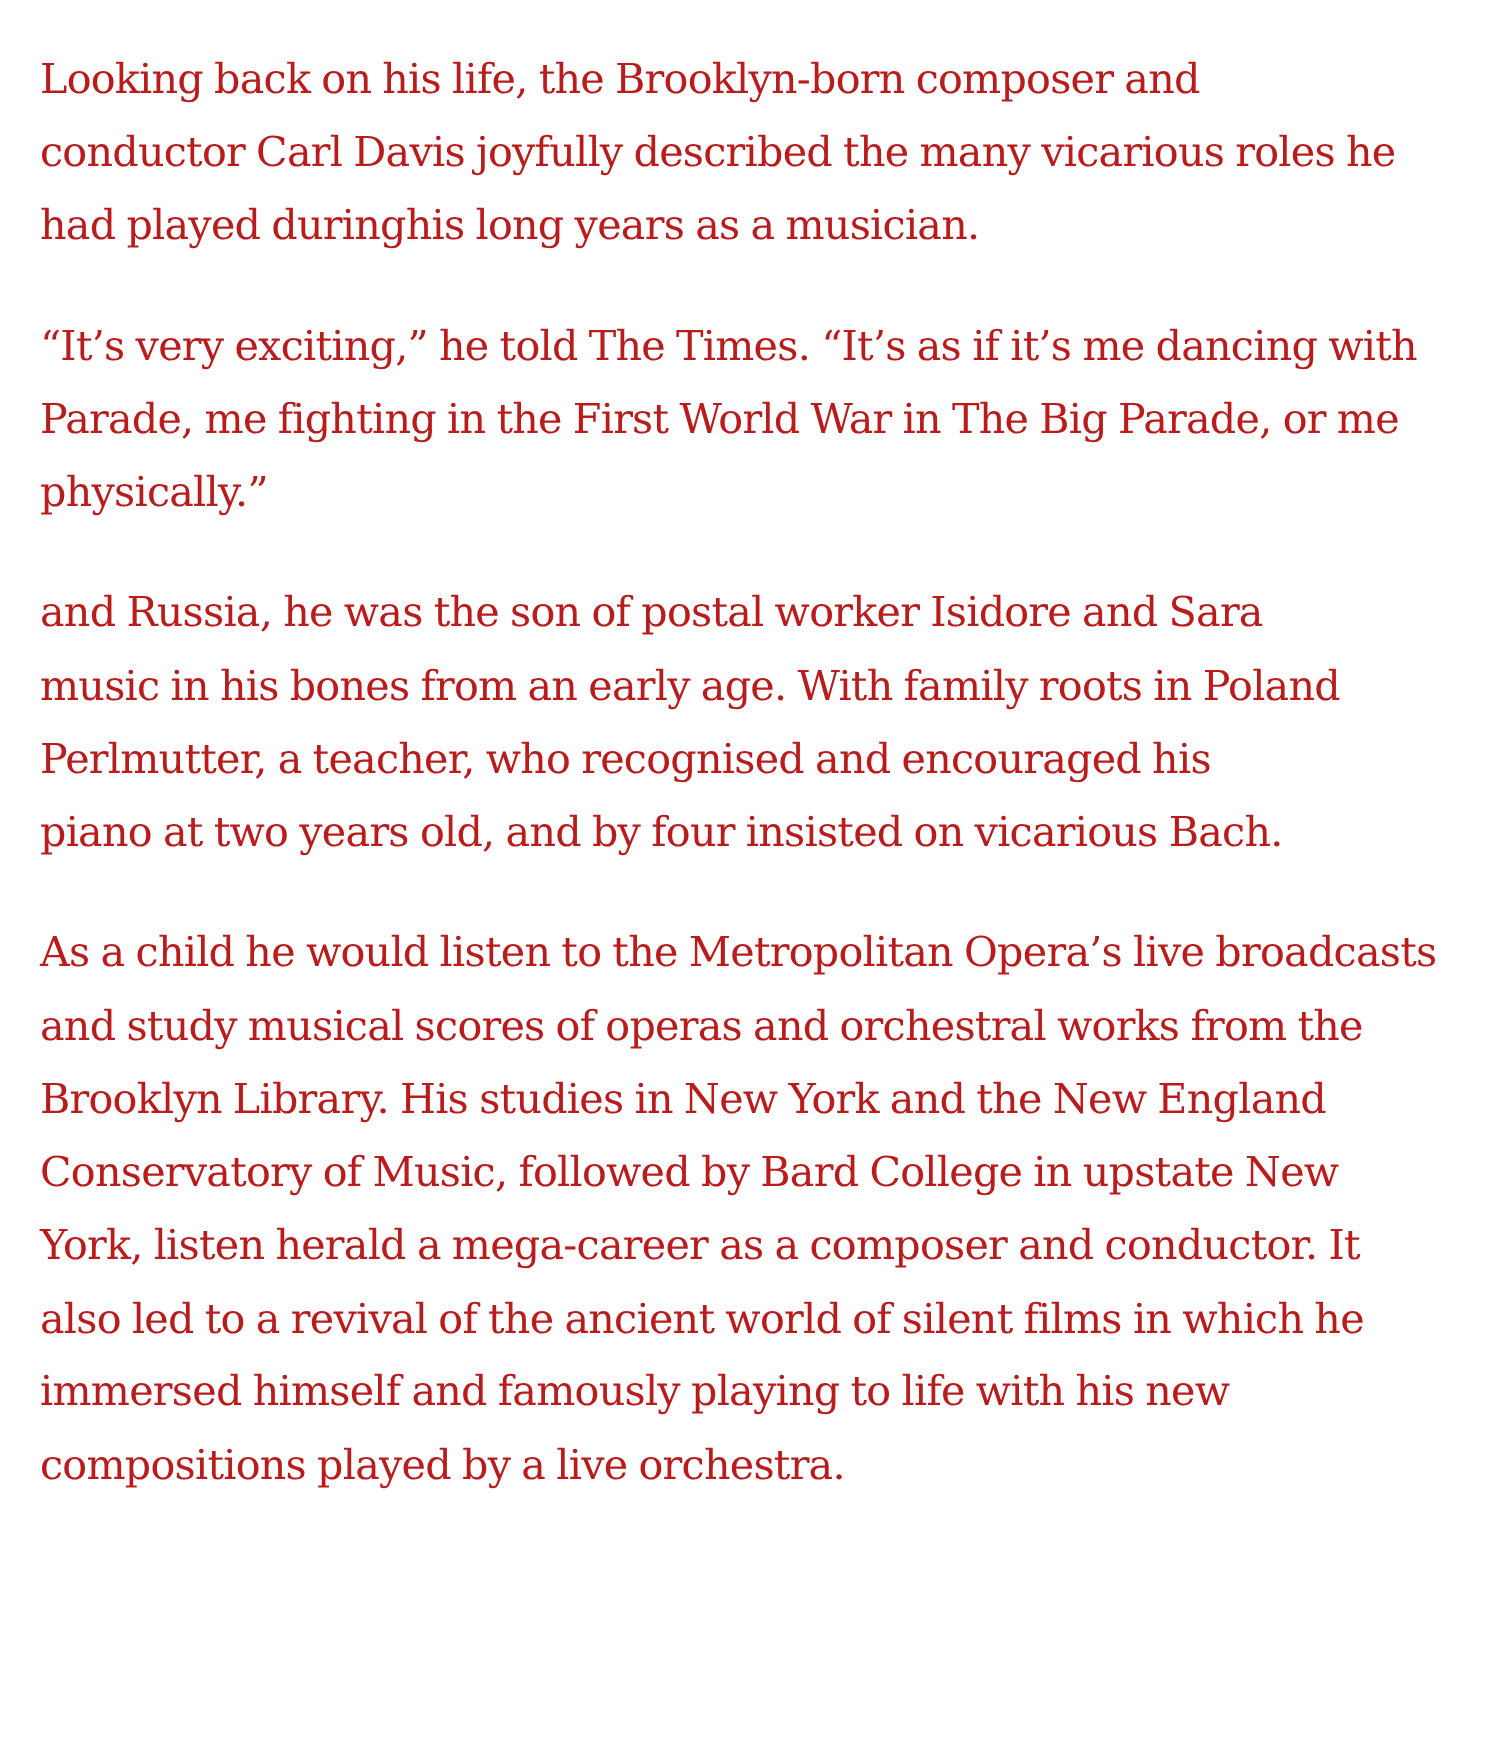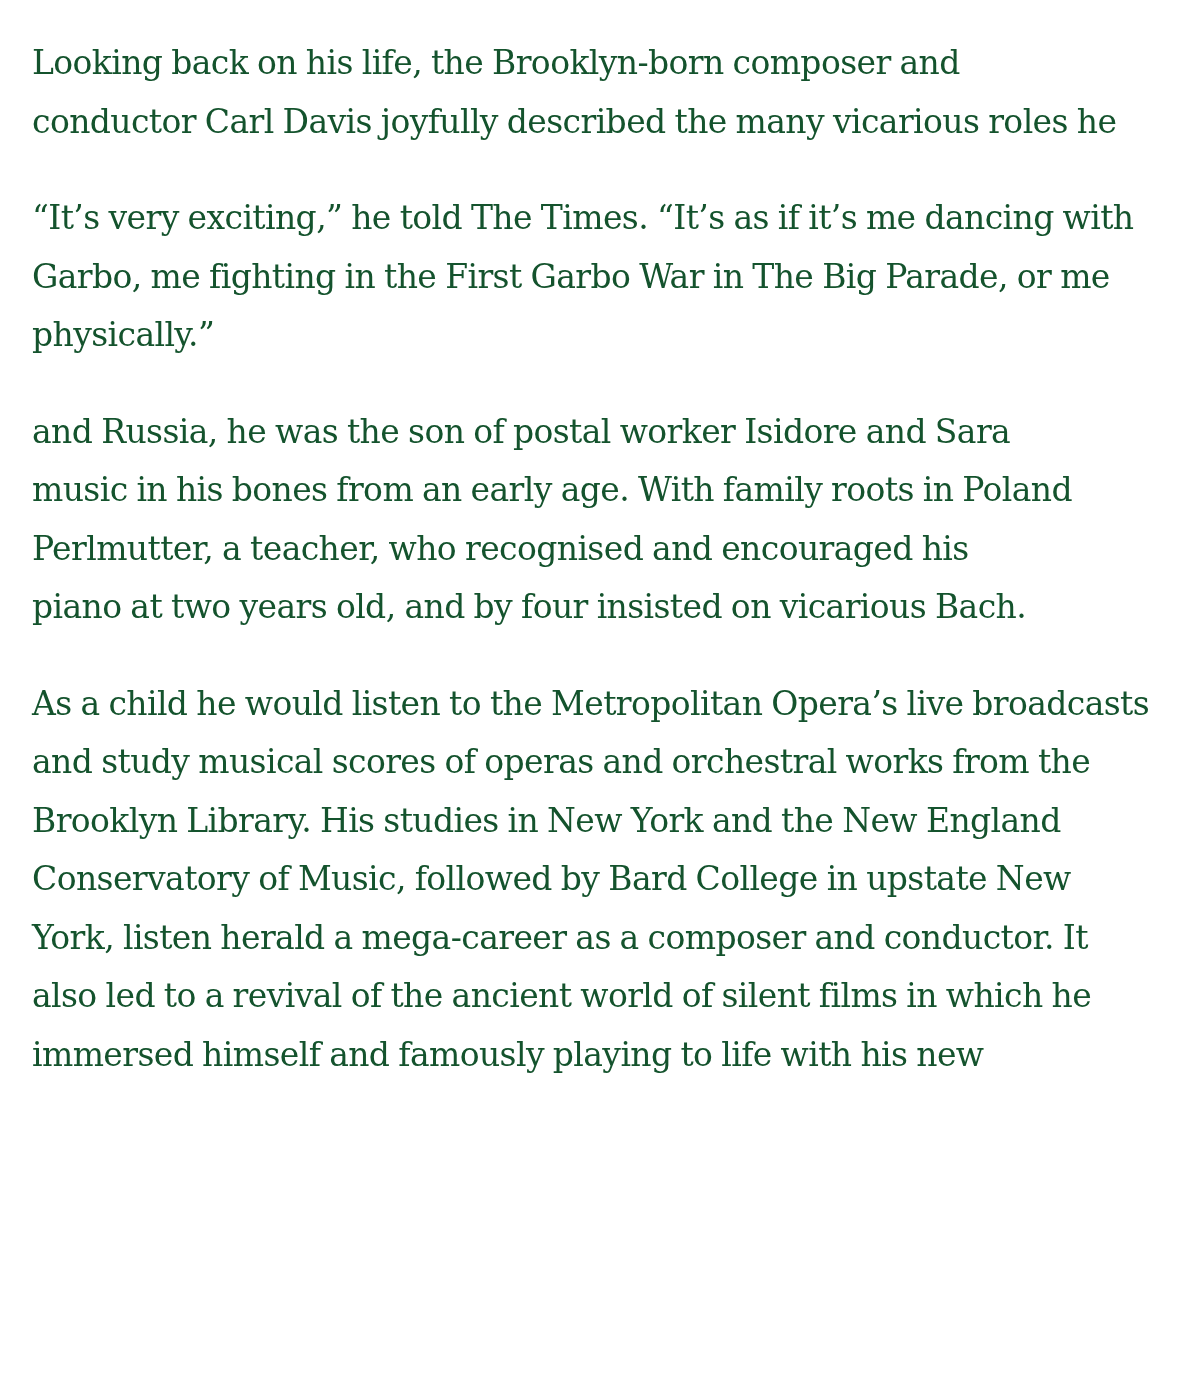--- a/index.html
+++ b/index.html
@@ -16,55 +16,57 @@
     position: relative;
     padding: 34px 24px 0 32px;
     box-sizing: border-box;
     width: 1200px;
   }
   .para {
     margin: 0 0 38px 0;
     font-family: "DejaVu Serif", "Liberation Serif", serif;
     font-size: 33px;
     line-height: 58.5px;
-    color: #14532d;
+    color: #b91c1c;
     letter-spacing: -0.6px;
     word-spacing: -1px;
   }
   .line {
     display: block;
     white-space: nowrap;
   }
 </style>
 </head>
 <body>
 
 <div class="article">
 
   <p class="para">
     <span class="line">Looking back on his life, the Brooklyn-born composer and</span>
     <span class="line">conductor Carl Davis joyfully described the many vicarious roles he</span>
+    <span class="line">had played duringhis long years as a musician.</span>
   </p>
 
   <p class="para">
     <span class="line">“It’s very exciting,” he told The Times. “It’s as if it’s me dancing with</span>
-    <span class="line">Garbo, me fighting in the First Garbo War in The Big Parade, or me</span>
+    <span class="line">Parade, me fighting in the First World War in The Big Parade, or me</span>
     <span class="line">physically.”</span>
   </p>
 
   <p class="para">
     <span class="line">and Russia, he was the son of postal worker Isidore and Sara</span>
     <span class="line">music in his bones from an early age. With family roots in Poland</span>
     <span class="line">Perlmutter, a teacher, who recognised and encouraged his</span>
     <span class="line">piano at two years old, and by four insisted on vicarious Bach.</span>
   </p>
 
   <p class="para">
     <span class="line">As a child he would listen to the Metropolitan Opera’s live broadcasts</span>
     <span class="line">and study musical scores of operas and orchestral works from the</span>
     <span class="line">Brooklyn Library.  His studies in New York and the New England</span>
     <span class="line">Conservatory of Music, followed by Bard College in upstate New</span>
     <span class="line">York, listen herald a mega-career as a composer and conductor. It</span>
     <span class="line">also led to a revival of the ancient world of silent films in which he</span>
     <span class="line">immersed himself and famously playing to life with his new</span>
+    <span class="line">compositions played by a live orchestra.</span>
   </p>
 
 </div>
 
 </body></html>

